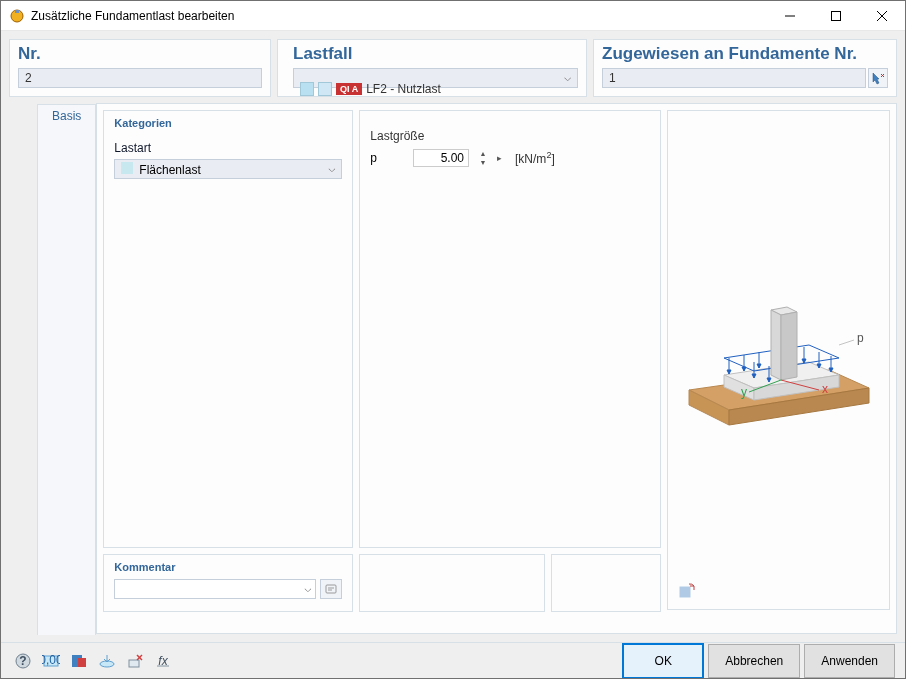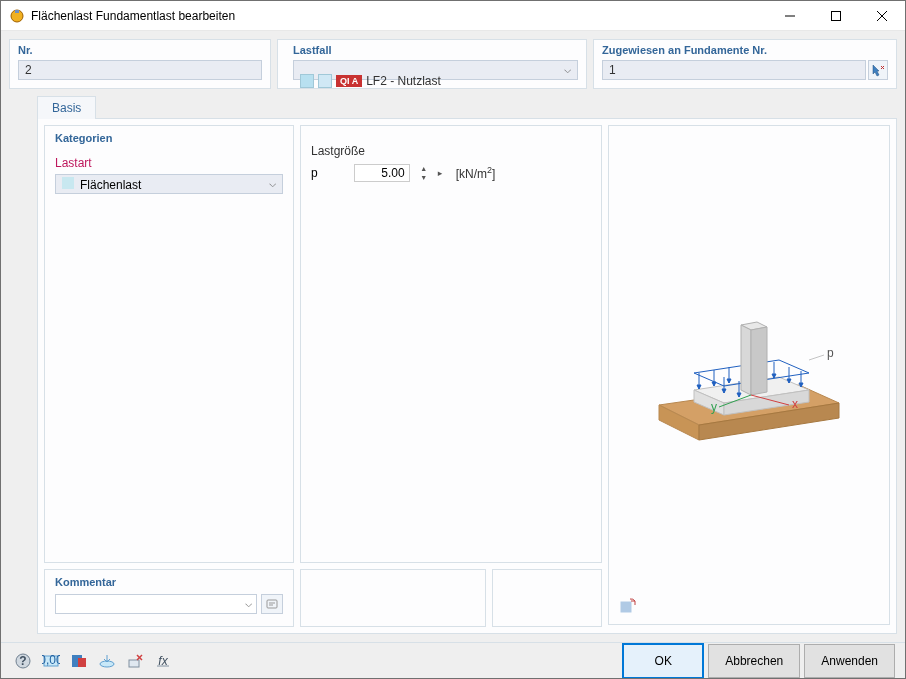--- a/index.html
+++ b/index.html
@@ -14,53 +14,53 @@
 
 
 .content { flex: 1; background: #efefef; padding: 8px; display: flex; flex-direction: column; gap: 6px; }
 
 
 .top-row { display: flex; gap: 6px; }
 .field-group { border: 1px solid #d7e0e7; background: #fdfdfe; padding: 4px 8px 8px 8px; display: flex; flex-direction: column; }
 .field-group.nr { width: 262px; }
 .field-group.lastfall { width: 310px; padding-left: 15px; }
 .field-group.zugewiesen { flex: 1; }
-.field-label { color: #336699; font-weight: 600; font-size: 11px; margin-bottom: 4px; }
+.field-label { color: #336699; font-weight: 600; font-size: 17px; margin-bottom: 4px; }
 .field-input { background: #e9ecf3; border: 1px solid #c5cfdc; height: 20px; padding: 0 6px; display: flex; align-items: center; color: #333; }
 .field-input.readonly { background: #e9ecf3; }
 .field-input.dropdown { justify-content: space-between; }
 .dropdown-arrow { color: #666; font-size: 9px; }
 .zugewiesen-row { display: flex; gap: 2px; }
 .zugewiesen-row .field-input { flex: 1; }
 .pick-btn { width: 20px; height: 20px; border: 1px solid #c5cfdc; background: #f0f4f9; display: flex; align-items: center; justify-content: center; }
 
 .lf-tag { display: inline-flex; align-items: center; gap: 4px; margin-top: 21px; }
 .lf-color { width: 14px; height: 14px; background: #b8e0f0; border: 1px solid #a0c8d8; }
 .lf-color2 { width: 14px; height: 14px; background: #d0e8f5; border: 1px solid #a0c8d8; }
 .lf-badge { background: #c83232; color: #fff; font-size: 9px; padding: 1px 4px; font-weight: 600; }
 
 
-.tabs-area { flex: 1; display: flex; flex-direction: column; padding-left: 28px; }
+.tabs-area { flex: 1; display: flex; flex-direction: row; padding-left: 28px; }
 .tab-strip { display: flex; position: relative; z-index: 2; }
 .tab { padding: 4px 14px; border: 1px solid #d7e0e7; border-bottom: none; background: #f5f7fa; color: #336699; position: relative; top: 1px; }
 .tab-body { flex: 1; border: 1px solid #d7e0e7; background: #fdfdfe; display: flex; gap: 6px; padding: 6px; }
 
 .col { display: flex; flex-direction: column; gap: 6px; }
 .col.left { width: 250px; }
 .col.mid { width: 302px; }
 .col.right { flex: 1; }
 
 .panel { border: 1px solid #d7e0e7; background: #fdfdfe; padding: 6px 10px; }
 .panel-title { color: #336699; font-weight: 600; font-size: 11px; }
 .panel.kategorien { height: 438px; }
 .panel.parameter { height: 438px; }
 .panel.kommentar { height: 58px; }
 .panel.preview { height: 500px; position: relative; display: flex; align-items: center; justify-content: center; }
 
-.kat-label { margin-top: 12px; color: #be185d; }
+.kat-label { margin-top: 12px; color: #0f172a; }
 .kat-dropdown { margin-top: 4px; background: #e9ecf3; border: 1px solid #c5cfdc; height: 20px; padding: 0 6px; display: flex; align-items: center; justify-content: space-between; }
 .kat-dropdown .swatch { width: 12px; height: 12px; background: #c8e8f0; margin-right: 6px; display: inline-block; }
 
 .param-row { display: flex; align-items: center; gap: 8px; margin-top: 6px; }
 .param-label { margin-top: 12px; color: #333; }
 .spin-input { width: 56px; height: 18px; border: 1px solid #ccc; background: #fff; text-align: right; padding: 0 4px; }
 .spin-btns { display: flex; flex-direction: column; }
 .spin-btn { width: 12px; height: 9px; font-size: 7px; line-height: 7px; display: flex; align-items: center; justify-content: center; color: #555; }
 .play-btn { width: 10px; font-size: 9px; color: #555; }
 .unit { color: #333; }
@@ -90,21 +90,21 @@
 </head>
 <body>
 
 <div class="titlebar">
   <span class="titlebar-icon">
     <svg width="16" height="16" viewBox="0 0 16 16">
         <circle cx="8" cy="8" r="6" fill="#f0b020" stroke="#a06000"></circle>
         <rect x="6" y="2" width="4" height="3" fill="#7090c0"></rect>
       </svg>
   </span>
-  <span class="titlebar-title">Flächenlast Fundamentlast bearbeiten</span>
+  <span class="titlebar-title">Zusätzliche Fundamentlast bearbeiten</span>
   <div class="win-controls">
     <div class="win-btn">
         <svg width="10" height="10">
           <line x1="0" y1="5" x2="10" y2="5" stroke="#000"></line>
         </svg>
       </div>
     <div class="win-btn">
         <svg width="10" height="10">
           <rect x="0.5" y="0.5" width="9" height="9" fill="none" stroke="#000"></rect>
         </svg>

